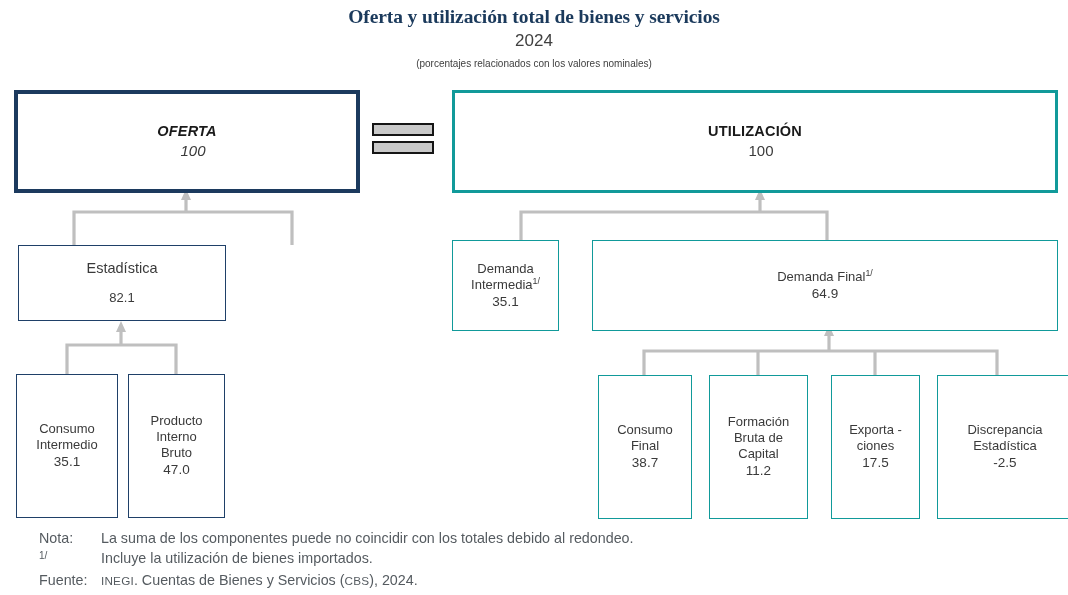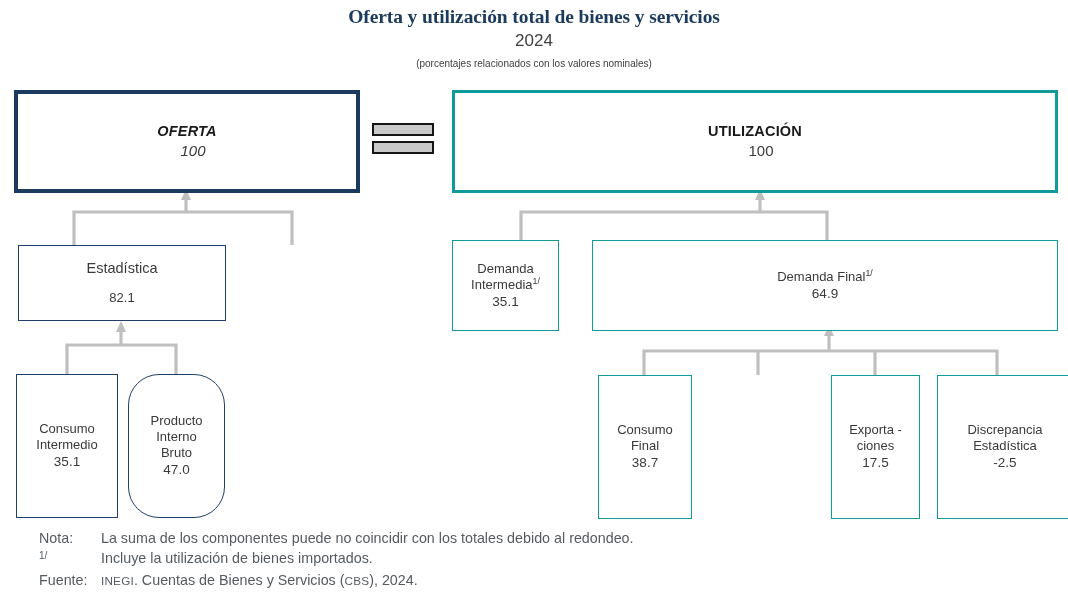--- a/index.html
+++ b/index.html
@@ -232,33 +232,39 @@
     <div class="lbl"><span>Demanda Final</span><sup class="fn">1/</sup></div>
     <div class="val">64.9</div>
   </div>
 
   <div class="box lvl3 navy-thin" style="left:16px; top:374px; width:102px; height:144px;">
     <div class="lbl">Consumo
 Intermedio</div>
     <div class="val">35.1</div>
   </div>
 
-  <div class="box lvl3 navy-thin" style="left:128px; top:374px; width:97px; height:144px;border-radius:31px;">
+  <div class="box lvl3 navy-thin" style="left:128px; top:374px; width:97px; height:144px;">
     <div class="lbl">Producto
 Interno
 Bruto</div>
     <div class="val">47.0</div>
   </div>
 
   <div class="box lvl3 teal-thin" style="left:598px; top:375px; width:94px; height:144px;">
     <div class="lbl">Consumo
 Final</div>
     <div class="val">38.7</div>
   </div>
 
+  <div class="box lvl3 teal-thin" style="left:709px; top:375px; width:99px; height:144px;">
+    <div class="lbl">Formación
+Bruta de
+Capital</div>
+    <div class="val">11.2</div>
+  </div>
 
   <div class="box lvl3 teal-thin" style="left:831px; top:375px; width:89px; height:144px;">
     <div class="lbl">Exporta -
 ciones</div>
     <div class="val">17.5</div>
   </div>
 
   <div class="box lvl3 teal-thin" style="left:937px; top:375px; width:136px; height:144px;">
     <div class="lbl">Discrepancia
 Estadística</div>

